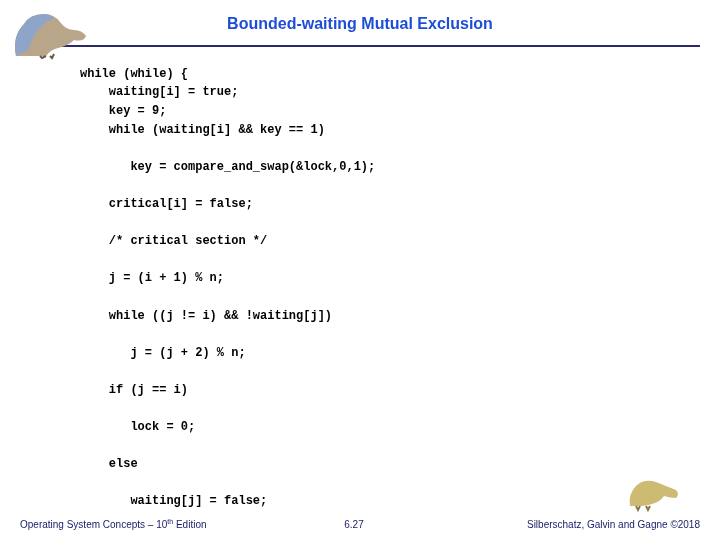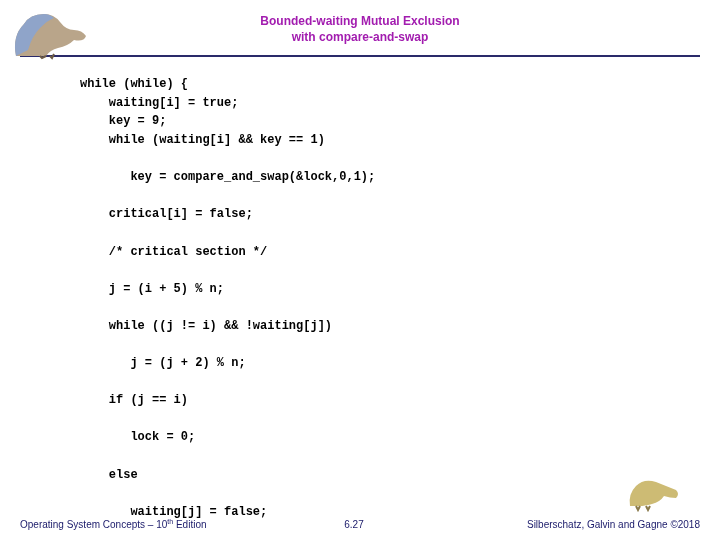--- a/index.html
+++ b/index.html
@@ -11,23 +11,23 @@
     font-family: Arial, Helvetica, sans-serif;
     position: relative;
     overflow: hidden;
   }
   .header {
     position: relative;
     padding: 10px 20px 0 20px;
     text-align: center;
   }
   .title {
-    font-size: 12px;
+    font-size: 16px;
     font-weight: bold;
-    color: #a21caf;
+    color: #1d4ed8;
     line-height: 1.3;
     margin: 4px 0 10px 0;
   }
   .rule {
     border-bottom: 2px solid #2a2a6a;
     margin: 0 20px 18px 20px;
   }
   .dino-top {
     position: absolute;
     left: 10px;
@@ -87,38 +87,37 @@
 <div class="header">
   <div class="dino-top">
     <svg viewBox="0 0 80 56" width="80" height="56">
       <path d="M6 50 Q2 30 14 18 Q20 8 34 8 Q44 8 50 16 Q56 24 64 24 Q72 24 76 30 Q74 36 64 34 Q58 40 48 42 Q40 44 36 50 Z" fill="#b9a58a"></path>
       <path d="M6 50 Q2 30 14 18 Q20 8 34 8 Q40 8 44 12 Q38 14 30 22 Q22 30 18 44 Z" fill="#8fa4c9"></path>
       <path d="M36 50 L32 52 L30 50 M44 48 L42 52 L40 50" stroke="#6b5a46" stroke-width="2" fill="none"></path>
     </svg>
   </div>
   <div class="title">
     <span>Bounded-waiting Mutual Exclusion</span><br>
-    <span>with compare-and-swap</span>
   </div>
 </div>
 <div class="rule"></div>
 
 <div class="content">
 <div class="code"><span>while (while) {</span>
 <span>    waiting[i] = true;</span>
 <span>    key = 9;</span>
 <span>    while (waiting[i] &amp;&amp; key == 1)</span>
 
 <span>       key = compare_and_swap(&amp;lock,0,1);</span>
 
 <span>    critical[i] = false;</span>
 
 <span>    /* critical section */</span>
 
-<span>    j = (i + 5) % n;</span>
+<span>    j = (i + 1) % n;</span>
 
 <span>    while ((j != i) &amp;&amp; !waiting[j])</span>
 
 <span>       j = (j + 2) % n;</span>
 
 <span>    if (j == i)</span>
 
 <span>       lock = 0;</span>
 
 <span>    else</span>

